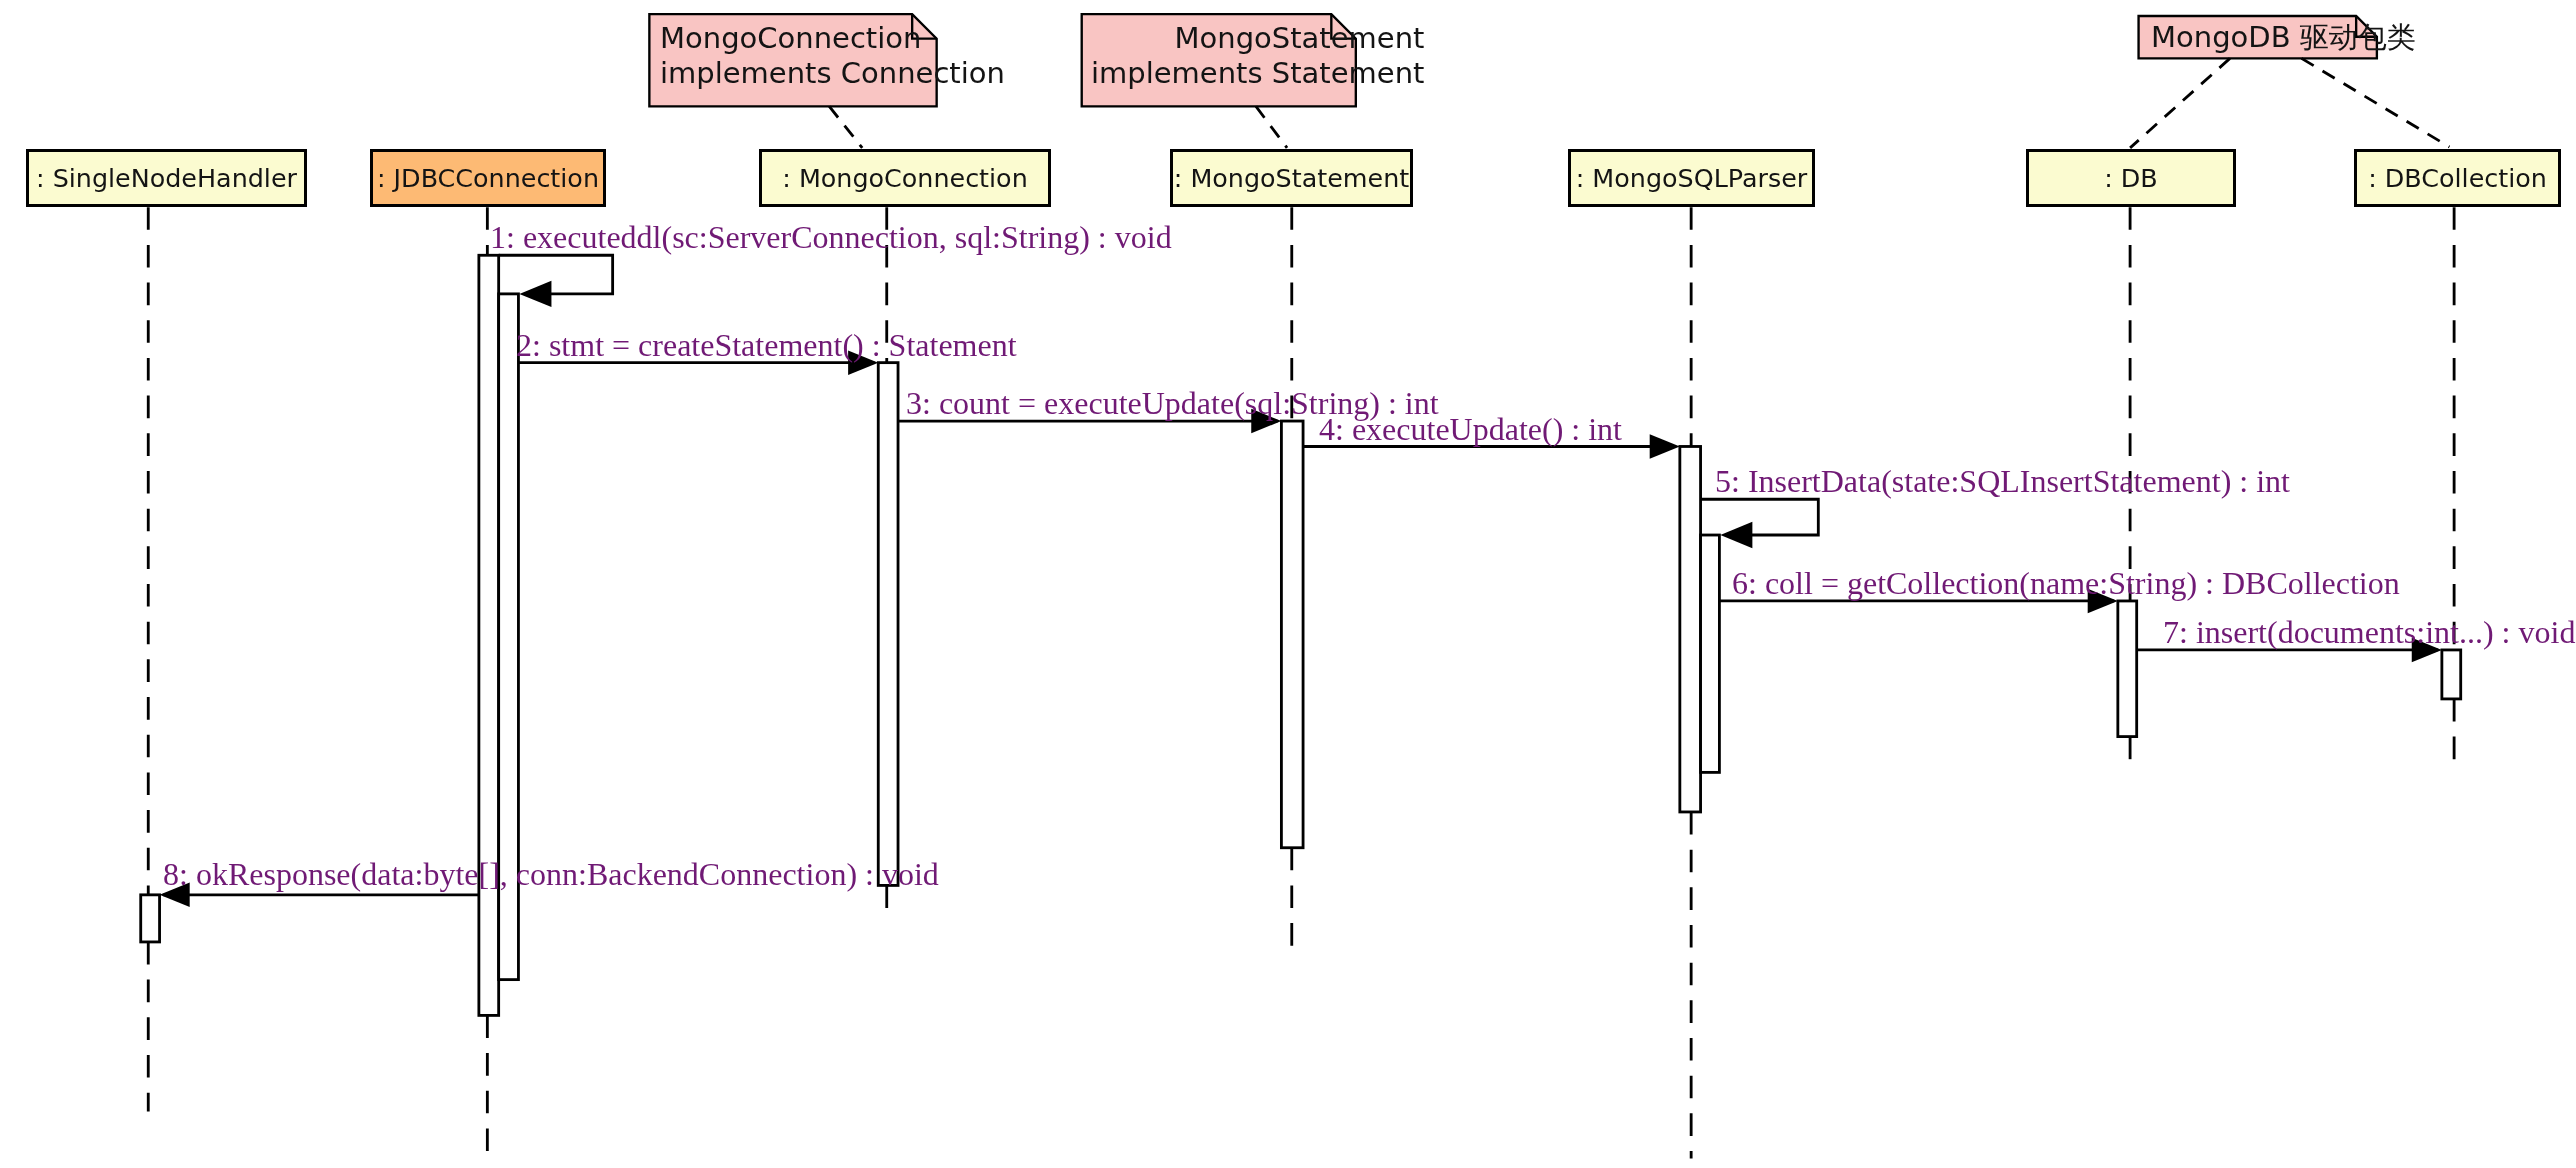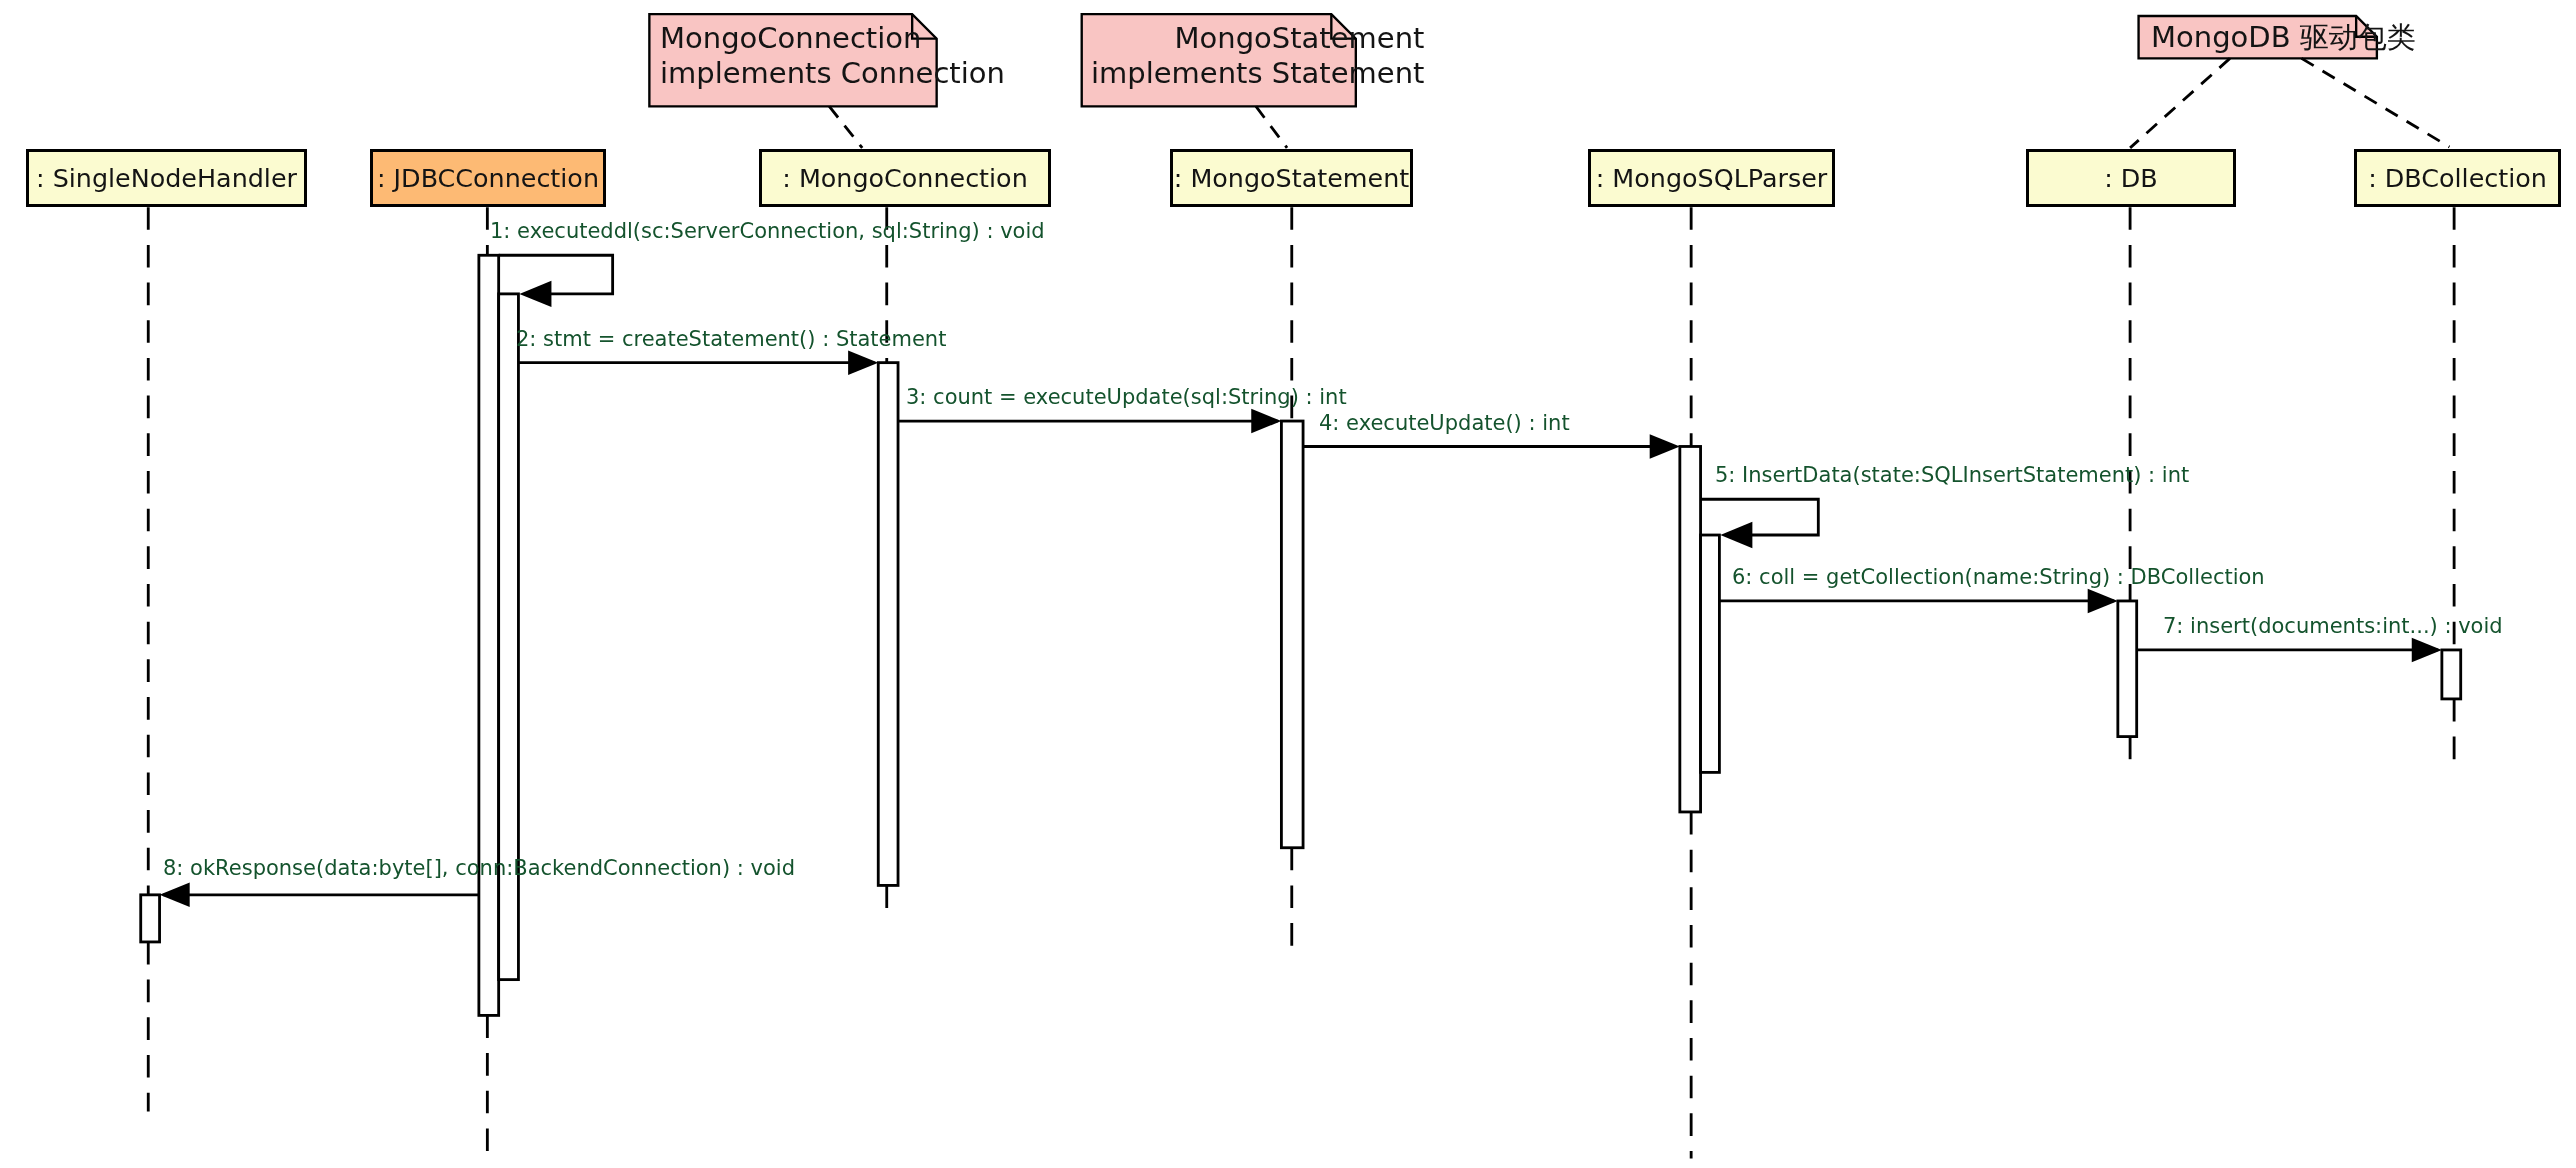--- a/index.html
+++ b/index.html
@@ -19,22 +19,23 @@
     border:3.8px solid #000;
     background:#fbfbd0;
     display:flex;align-items:center;justify-content:center;
     font-size:25.4px;
     white-space:nowrap;
   }
   .head.highlight{background:#fdba74;}
   .msg{
     position:absolute;
     white-space:nowrap;
-    font-size:21px;
-    color:#14532d;
+    font-size:32px;
+    color:#701a75;
+    font-family:Liberation Serif, serif;
   }
   .note-text{
     position:absolute;
     font-size:29px;
     line-height:35px;
     color:#141414;
     white-space:nowrap;
   }
 </style>
 </head>
@@ -117,21 +118,21 @@
       <polygon points="2248,638 2216,625 2216,651"></polygon>
       <polygon points="2592,690 2560,677 2560,703"></polygon>
       <polygon points="169,950 201,937 201,963"></polygon>
     </g>
   </svg>
 
   <div class="head" style="left:2px;  top:149px; width:281px;margin-left:24px;">: SingleNodeHandler</div>
   <div class="head highlight" style="left:370px; top:149px; width:236px;">: JDBCConnection</div>
   <div class="head" style="left:759px; top:149px; width:292px;">: MongoConnection</div>
   <div class="head" style="left:1170px;top:149px; width:243px;">: MongoStatement</div>
-  <div class="head" style="left:1568px;top:149px; width:247px;margin-left:20px;">: MongoSQLParser</div>
+  <div class="head" style="left:1568px;top:149px; width:247px;">: MongoSQLParser</div>
   <div class="head" style="left:2026px;top:149px; width:210px;text-align:center;">: DB</div>
   <div class="head" style="left:2354px;top:149px; width:207px;">: DBCollection</div>
 
   <div class="note-text" style="left:660px; top:21px;">
     <div>MongoConnection</div>
     <div>implements Connection</div>
   </div>
   <div class="note-text" style="left:1091px; top:21px;text-align:right;">
     <div>MongoStatement</div>
     <div>implements Statement</div>

